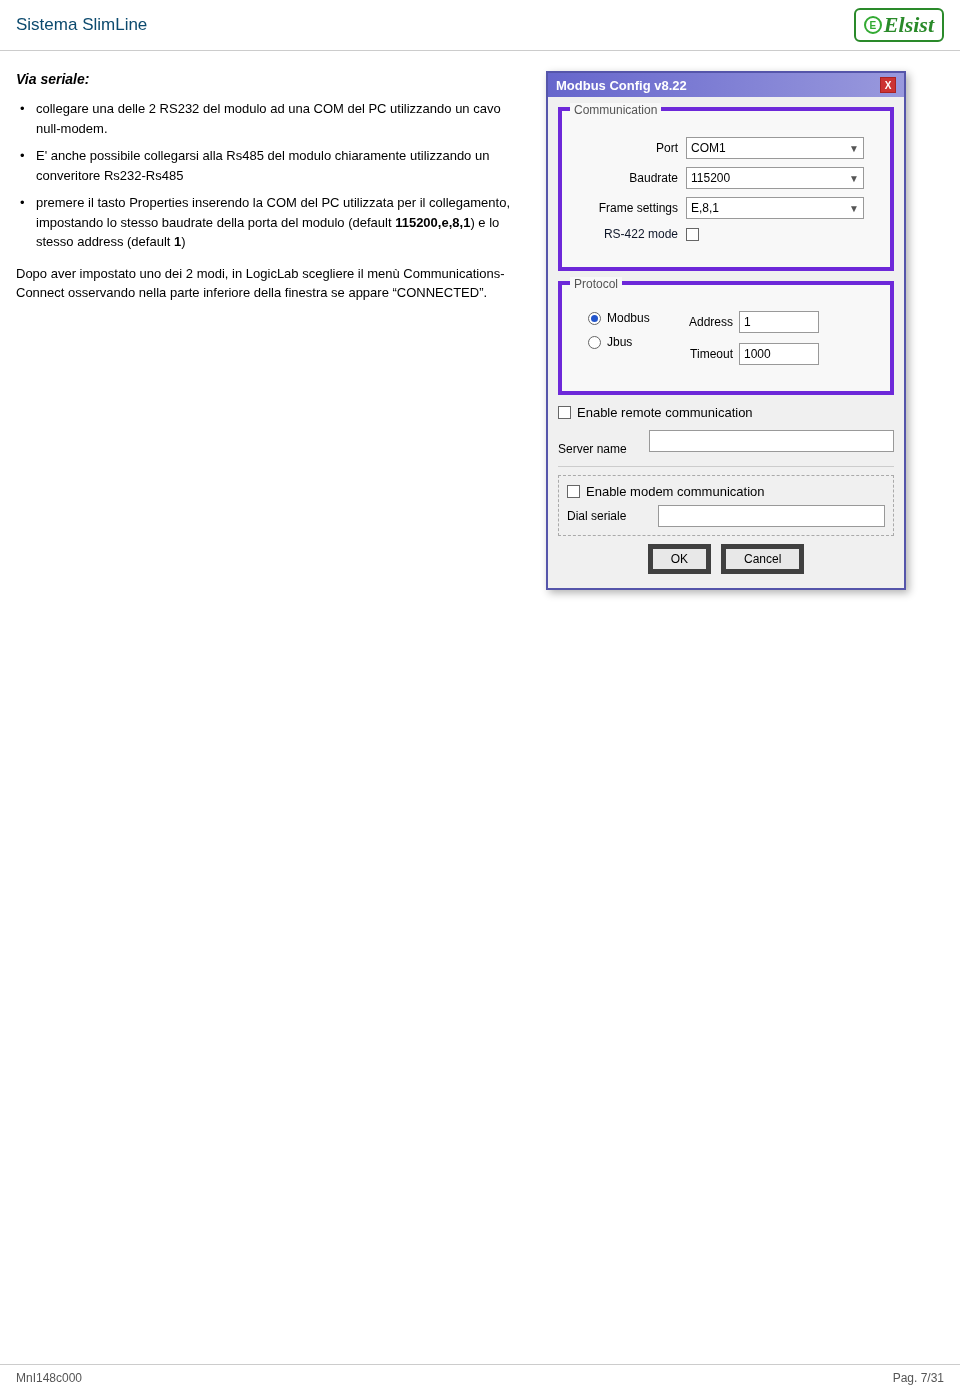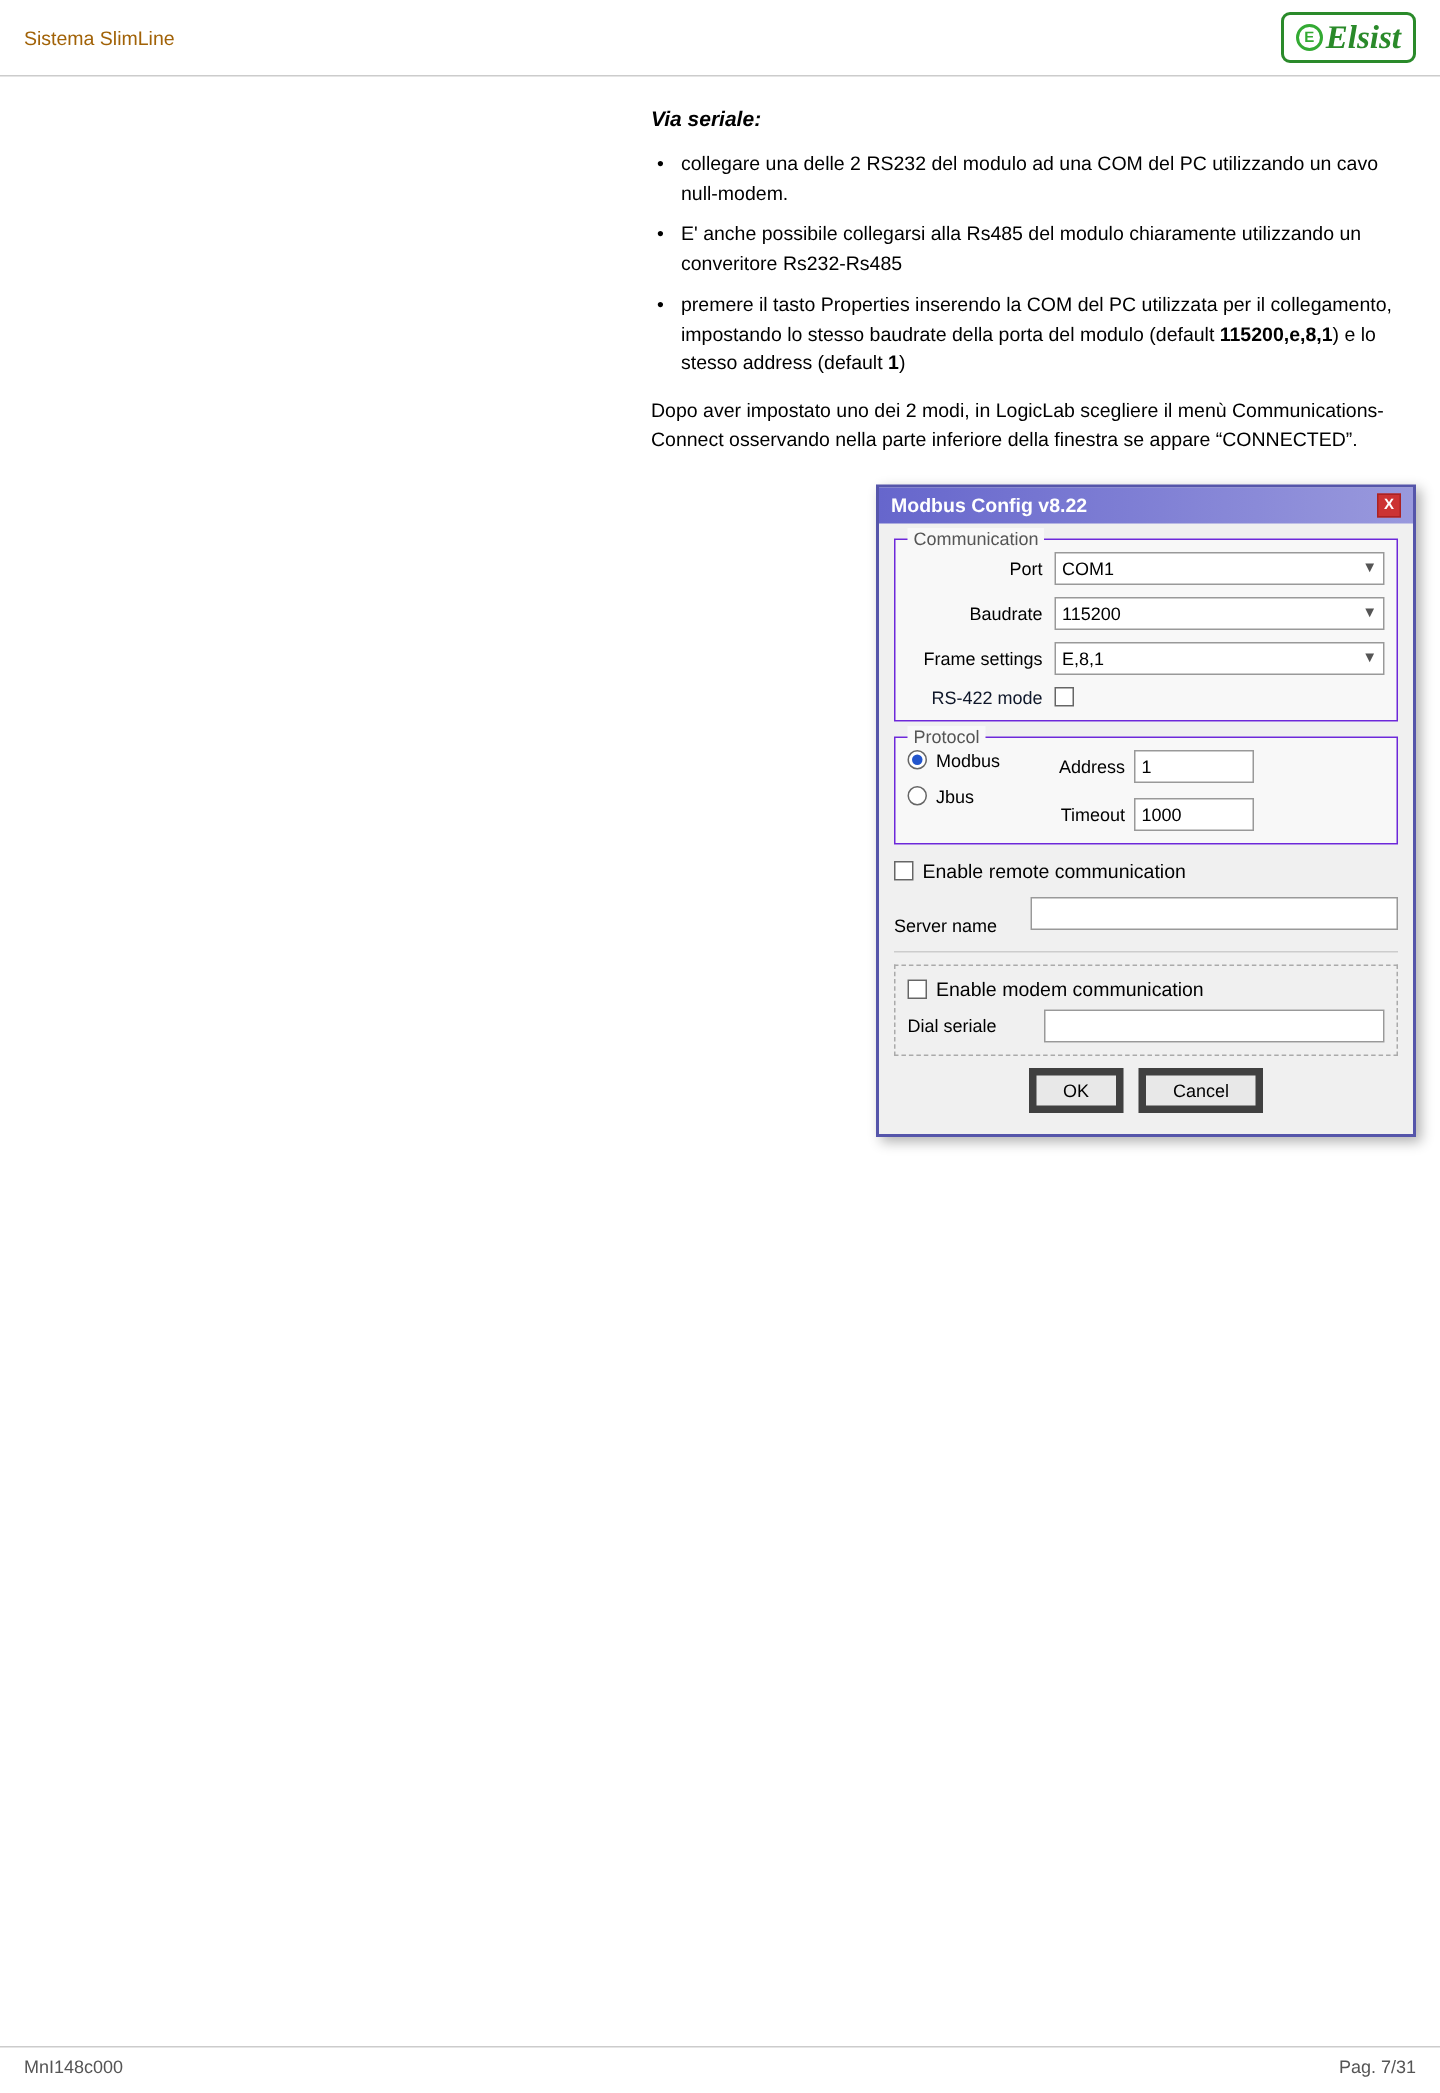--- a/index.html
+++ b/index.html
@@ -15,31 +15,30 @@
 
     
     .header {
       display: flex;
       justify-content: space-between;
       align-items: center;
       padding: 8px 16px;
       border-bottom: 1px solid #ccc;
     }
     .header-title {
-      font-size: 13px;
-      color: #a16207;
+      font-size: 17px;
+      color: #0c4a6e;
     }
 
     
     .main-content {
       display: flex;
       padding: 20px 16px;
       gap: 20px;
-      align-items: flex-end;
-      flex-direction: column;
+      align-items: flex-start;
     }
 
     
     .text-content {
       flex: 1;
       max-width: 510px;
     }
     .section-title {
       font-size: 14px;
       font-weight: bold;
@@ -100,23 +99,23 @@
       align-items: center;
       justify-content: center;
       font-weight: bold;
     }
     .dialog-body {
       padding: 10px;
     }
 
     
     .group-box {
-      border: 1px solid #6d28d9;
+      border: 4px solid #6d28d9;
       margin-bottom: 10px;
-      padding: 8px;
+      padding: 26px;
       background: #f8f8f8;
       position: relative;
     }
     .group-label {
       position: absolute;
       top: -8px;
       left: 8px;
       background: #f8f8f8;
       padding: 0 4px;
       font-size: 12px;

